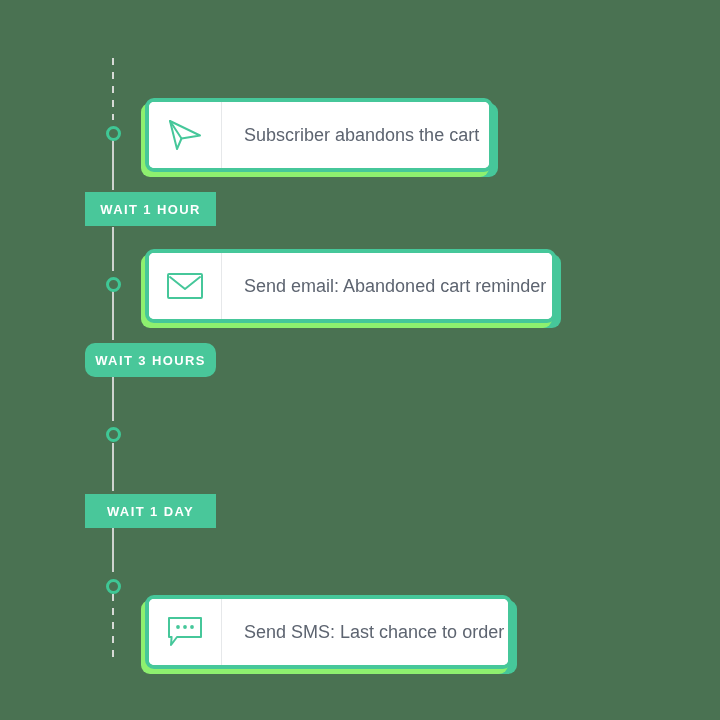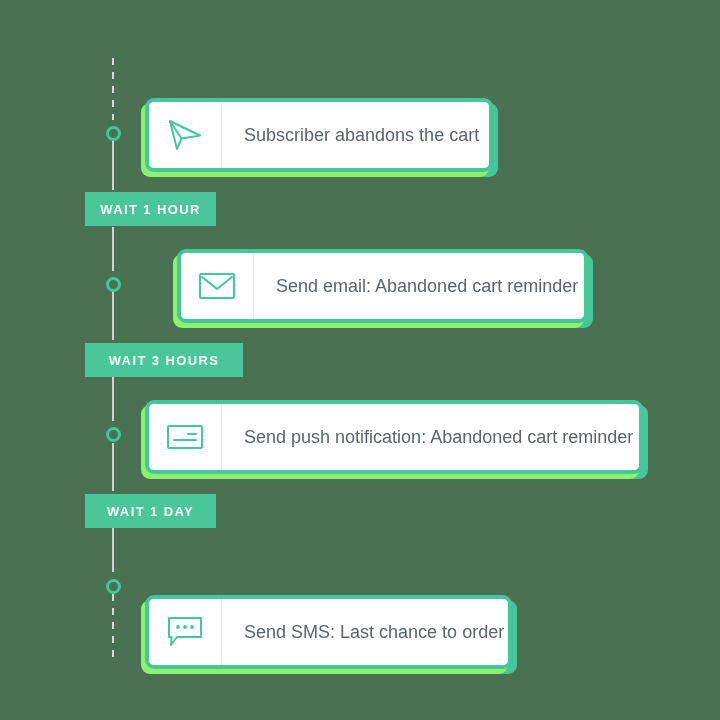--- a/index.html
+++ b/index.html
@@ -140,44 +140,34 @@
         <path d="M4 3 L15.5 20.5" fill="none" stroke="#46c79a" stroke-width="2" stroke-linecap="round"></path>
       </svg>
     </div>
     <div class="card-label">Subscriber abandons the cart</div>
   </div>
 
   <div class="wait-badge" style="top:192px; width:131px;">
     <span>WAIT 1 HOUR</span>
   </div>
 
-  <div class="card" style="left:145px; top:249px; width:411px;margin-left:32px;">
+  <div class="card" style="left:145px; top:249px; width:411px;">
     <div class="card-icon">
       <svg class="ico" width="38" height="28" viewBox="0 0 38 28" aria-hidden="true">
         <rect x="2" y="2" width="34" height="24" rx="1" fill="none" stroke="#46c79a" stroke-width="2"></rect>
         <path d="M4 5 L19 17 L34 5" fill="none" stroke="#46c79a" stroke-width="2" stroke-linejoin="round" stroke-linecap="round"></path>
       </svg>
     </div>
     <div class="card-label">Send email: Abandoned cart reminder</div>
   </div>
 
-  <div class="wait-badge" style="top:343px; width:158px;">
+  <div class="wait-badge" style="top:343px; width:131px;border-radius:10px;">
     <span>WAIT 3 HOURS</span>
   </div>
 
-  <div class="card" style="left:145px; top:400px; width:498px;">
-    <div class="card-icon">
-      <svg class="ico" width="38" height="28" viewBox="0 0 38 28" aria-hidden="true">
-        <rect x="2" y="3" width="34" height="22" rx="1" fill="none" stroke="#46c79a" stroke-width="2"></rect>
-        <line x1="22" y1="11" x2="30" y2="11" stroke="#46c79a" stroke-width="2" stroke-linecap="round"></line>
-        <line x1="8" y1="17" x2="30" y2="17" stroke="#46c79a" stroke-width="2" stroke-linecap="round"></line>
-      </svg>
-    </div>
-    <div class="card-label">Send push notification: Abandoned cart reminder</div>
-  </div>
 
   <div class="wait-badge" style="top:494px; width:131px;text-align:right;">
     <span>WAIT 1 DAY</span>
   </div>
 
   <div class="card" style="left:145px; top:551px; width:367px;margin-top:44px;">
     <div class="card-icon">
       <svg class="ico" width="38" height="34" viewBox="0 0 38 34" aria-hidden="true">
         <path d="M3 3 H35 V22 H11 L5 30 L5.6 22 H3 Z" fill="none" stroke="#46c79a" stroke-width="2" stroke-linejoin="round"></path>
         <circle cx="12" cy="12" r="1.9" fill="#46c79a"></circle>

